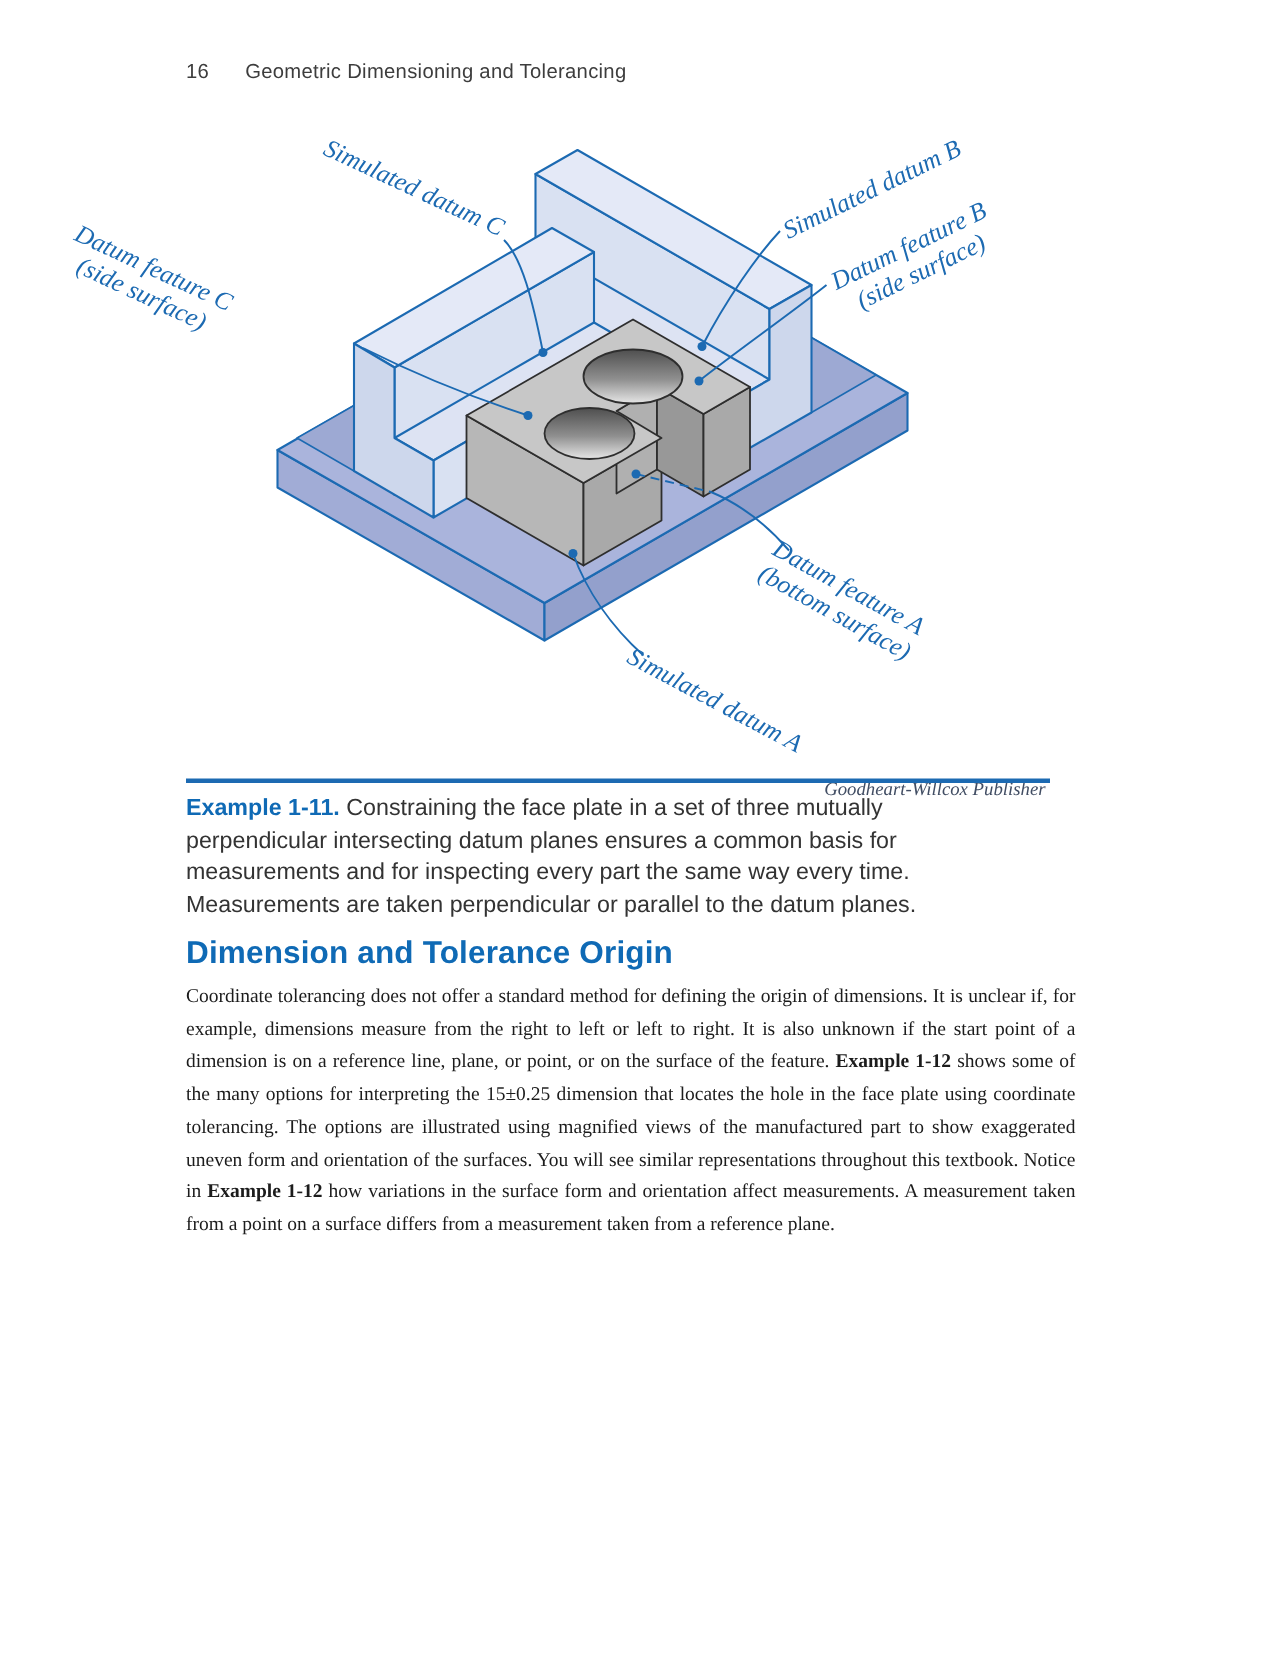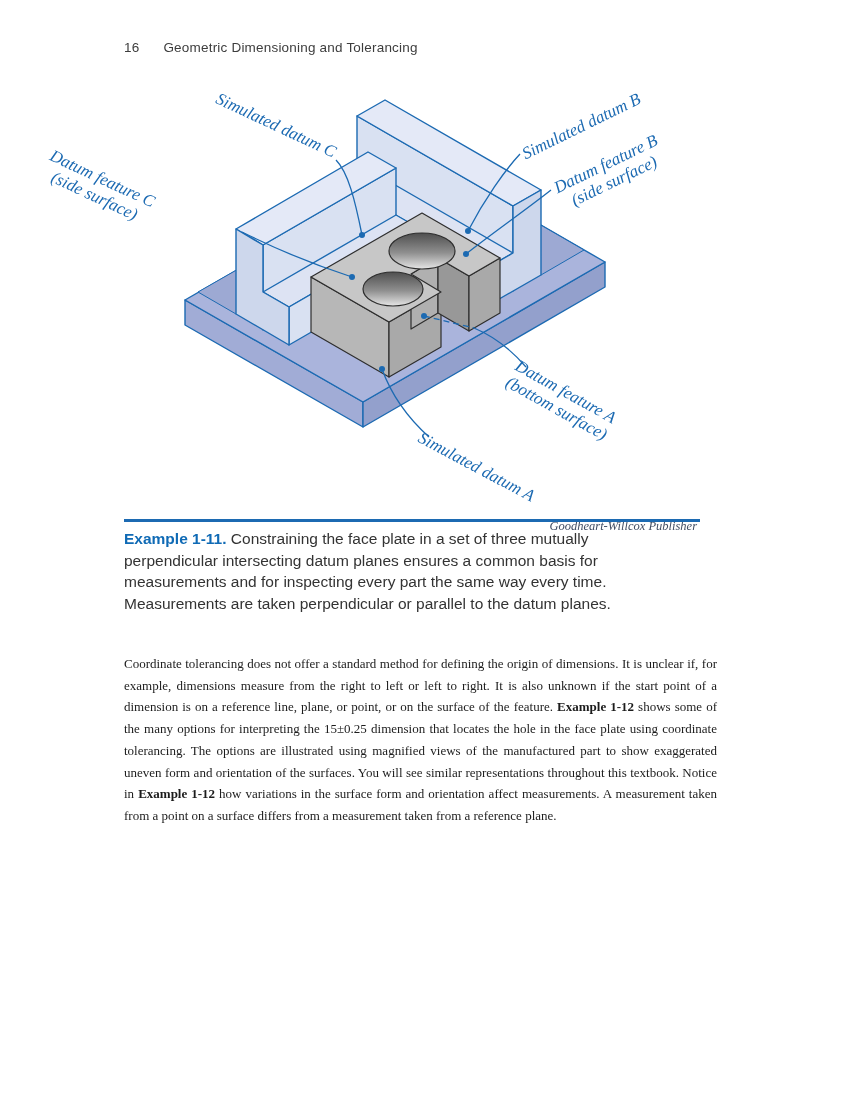--- a/index.html
+++ b/index.html
@@ -118,17 +118,18 @@
     <div class="fig-label" style="left:521px;top:278px;transform:rotate(29deg)">Datum feature A
 (bottom surface)</div>
     <div class="fig-label" style="left:424px;top:350px;transform:rotate(28deg)">Simulated datum A</div>
   </div>
 
   <div class="credit">Goodheart-Willcox Publisher</div>
 
   <div class="caption-rule"></div>
   <div class="caption"><span class="cap-label">Example 1-11.</span><span> Constraining the face plate in a set of three mutually perpendicular intersecting datum planes ensures a common basis for measurements and for inspecting every part the same way every time. Measurements are taken perpendicular or parallel to the datum planes.</span></div>
 
+  <h2 class="section-heading">Dimension and Tolerance Origin</h2>
   <p class="body-par"><span>Coordinate tolerancing does not offer a standard method for defining the origin of dimensions. It is unclear if, for example, dimensions measure from the right to left or left to right. It is also unknown if the start point of a dimension is on a reference line, plane, or point, or on the surface of the feature. </span><span class="bold-seg">Example 1-12</span><span> shows some of the many options for interpreting the 15±0.25 dimension that locates the hole in the face plate using coordinate tolerancing. The options are illustrated using magnified views of the manufactured part to show exaggerated uneven form and orientation of the surfaces. You will see similar representations throughout this textbook. Notice in </span><span class="bold-seg">Example 1-12</span><span> how variations in the surface form and orientation affect measurements. A measurement taken from a point on a surface differs from a measurement taken from a reference plane.</span></p>
 
   <div class="footer">Copyright Goodheart-Willcox Co., Inc.</div>
 
 </div>
 
 </body></html>

